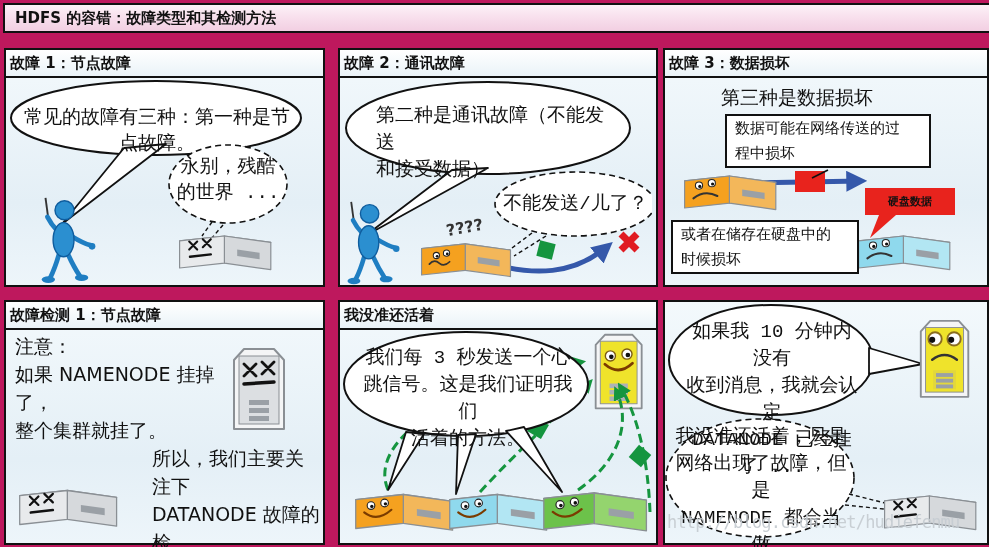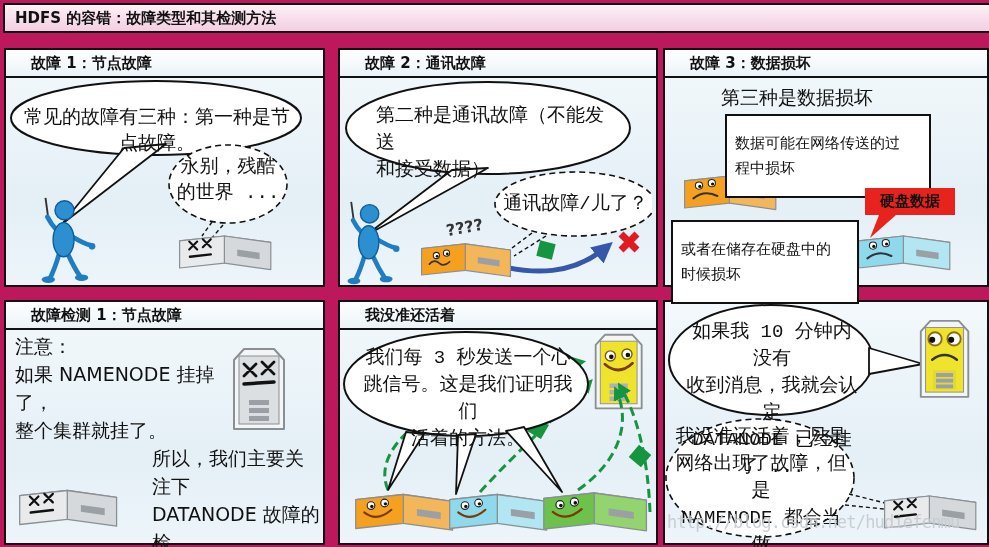--- a/index.html
+++ b/index.html
@@ -2,36 +2,36 @@
 <html><head>
 <meta charset="utf-8">
 <style>
   html,body{margin:0;padding:0;background:#fbf5e9;}
   #stage{position:relative;width:989px;height:547px;background:#be185d;overflow:hidden;
          font-family:"DejaVu Sans","Liberation Sans",sans-serif;color:#111;}
   .titlebar{position:absolute;left:3px;top:3px;width:979px;height:26px;border:2px solid #111;
             background:linear-gradient(180deg,#fdf1f7 0%,#f7ddeb 55%,#f2cfe2 100%);
             font-size:15px;font-weight:bold;line-height:26px;padding-left:10px;}
   .panel{position:absolute;border:2px solid #111;background:linear-gradient(180deg,#f3f9fc 0%,#e4eff6 65%,#edf5fa 100%);}
-  .phead{height:26px;line-height:26px;border-bottom:2px solid #111;padding-left:25px;
+  .phead{height:26px;line-height:26px;border-bottom:2px solid #111;padding-left:4px;
          font-size:15px;font-weight:bold;background:linear-gradient(180deg,#ffffff,#eaf3f8);}
   .pbody{position:relative;width:100%;}
   .lay{position:absolute;left:0;top:0;z-index:1;}
   .txt{position:absolute;z-index:2;font-size:19px;line-height:26px;white-space:pre-line;}
   .ctr{text-align:center;font-family:Liberation Mono, monospace;}
   .bub{fill:#fff;stroke:#111;stroke-width:2;}
   .bubd{fill:#fff;stroke:#111;stroke-width:1.6;stroke-dasharray:6 4;}
   .tailw{fill:#fff;stroke:#111;stroke-width:1.8;stroke-linejoin:round;}
   .dashln{stroke:#111;stroke-width:1.4;stroke-dasharray:4 3;fill:none;}
   .garr{fill:none;stroke:#15953f;stroke-width:3;stroke-dasharray:9 5;}
   .gsq{fill:#15953f;}
   .whitebox{position:absolute;z-index:2;background:#fff;border:2px solid #111;font-size:15px;
-            line-height:25px;padding:15px 8px;white-space:pre-line;}
+            line-height:25px;padding:0 8px;white-space:pre-line;}
   .redlabel{position:absolute;z-index:2;background:#e8231d;color:#111;font-weight:bold;
-            font-size:15px;text-align:center;}
+            font-size:11px;text-align:center;}
   .qmarks{position:absolute;z-index:2;font-size:16px;font-weight:bold;color:#333;transform:rotate(-10deg);}
   .watermark{position:absolute;z-index:3;font-family:"DejaVu Sans Mono","Liberation Mono",monospace;
              font-size:17px;letter-spacing:-0.8px;color:rgba(198,204,210,0.95);white-space:nowrap;}
 </style>
 </head>
 <body>
 
 <svg width="0" height="0" style="position:absolute" aria-hidden="true">
   <defs>
     <marker id="mblue" viewBox="0 0 10 10" refX="7" refY="5" markerWidth="4.2" markerHeight="4.2" orient="auto-start-reverse">
@@ -192,21 +192,21 @@
         <path class="dashln" d="M192,155 L168,173 M206,158 L174,178"></path>
         <g transform="translate(2,122) scale(0.92)">
             <use href="#person"></use>
           </g>
         <g transform="translate(80,158) scale(0.78)">
             <use href="#srv-orange-confused"></use>
           </g>
       </svg>
       <div class="txt" style="left:36px;top:23px;width:240px;line-height:27px">第二种是通讯故障（不能发送
 和接受数据）</div>
-      <div class="txt ctr" style="left:158px;top:113px;width:155px">通讯故障/儿了？</div>
+      <div class="txt ctr" style="left:158px;top:113px;width:155px">不能发送/儿了？</div>
       <div class="qmarks" style="left:106px;top:140px">????</div>
     </div>
   </div>
 
   <div class="panel" style="left:663px;top:48px;width:322px;height:235px">
     <div class="phead">故障 3：数据损坏</div>
     <div class="pbody" style="height:207px">
       <svg class="lay" width="318" height="207" viewBox="0 0 318 207">
         <path d="M75,105 L196,103" style="fill:none;stroke:#3558aa;stroke-width:5" marker-end="url(#mblue)"></path>
         <rect x="130" y="93" width="30" height="21" fill="#e8231d"></rect>

